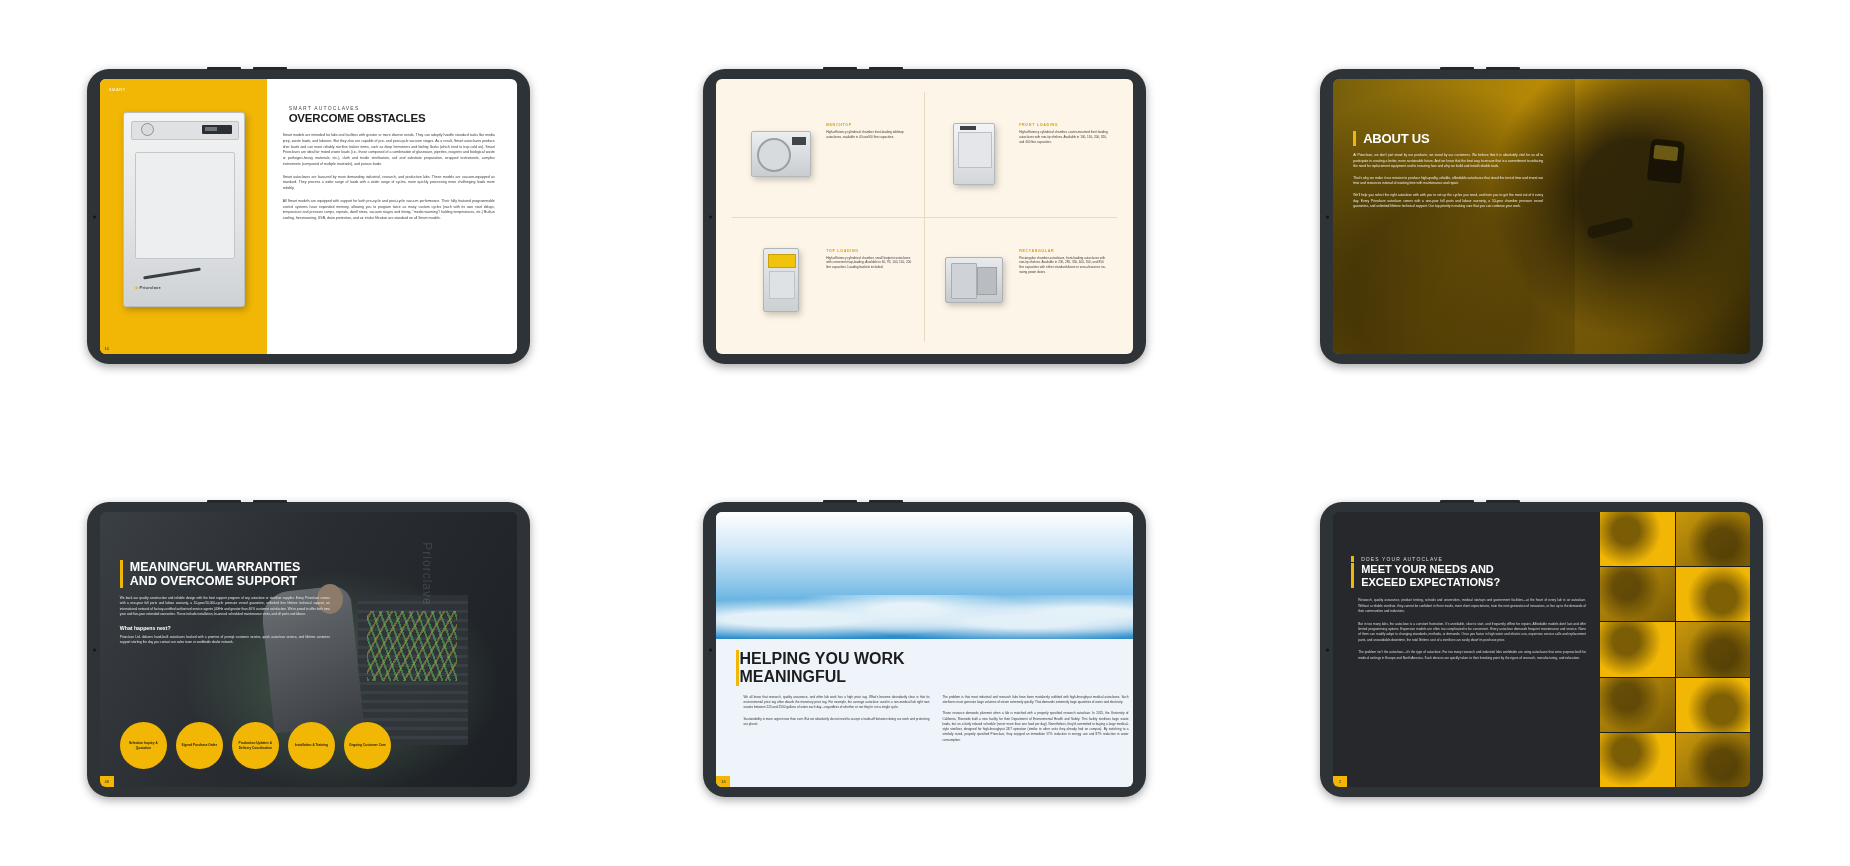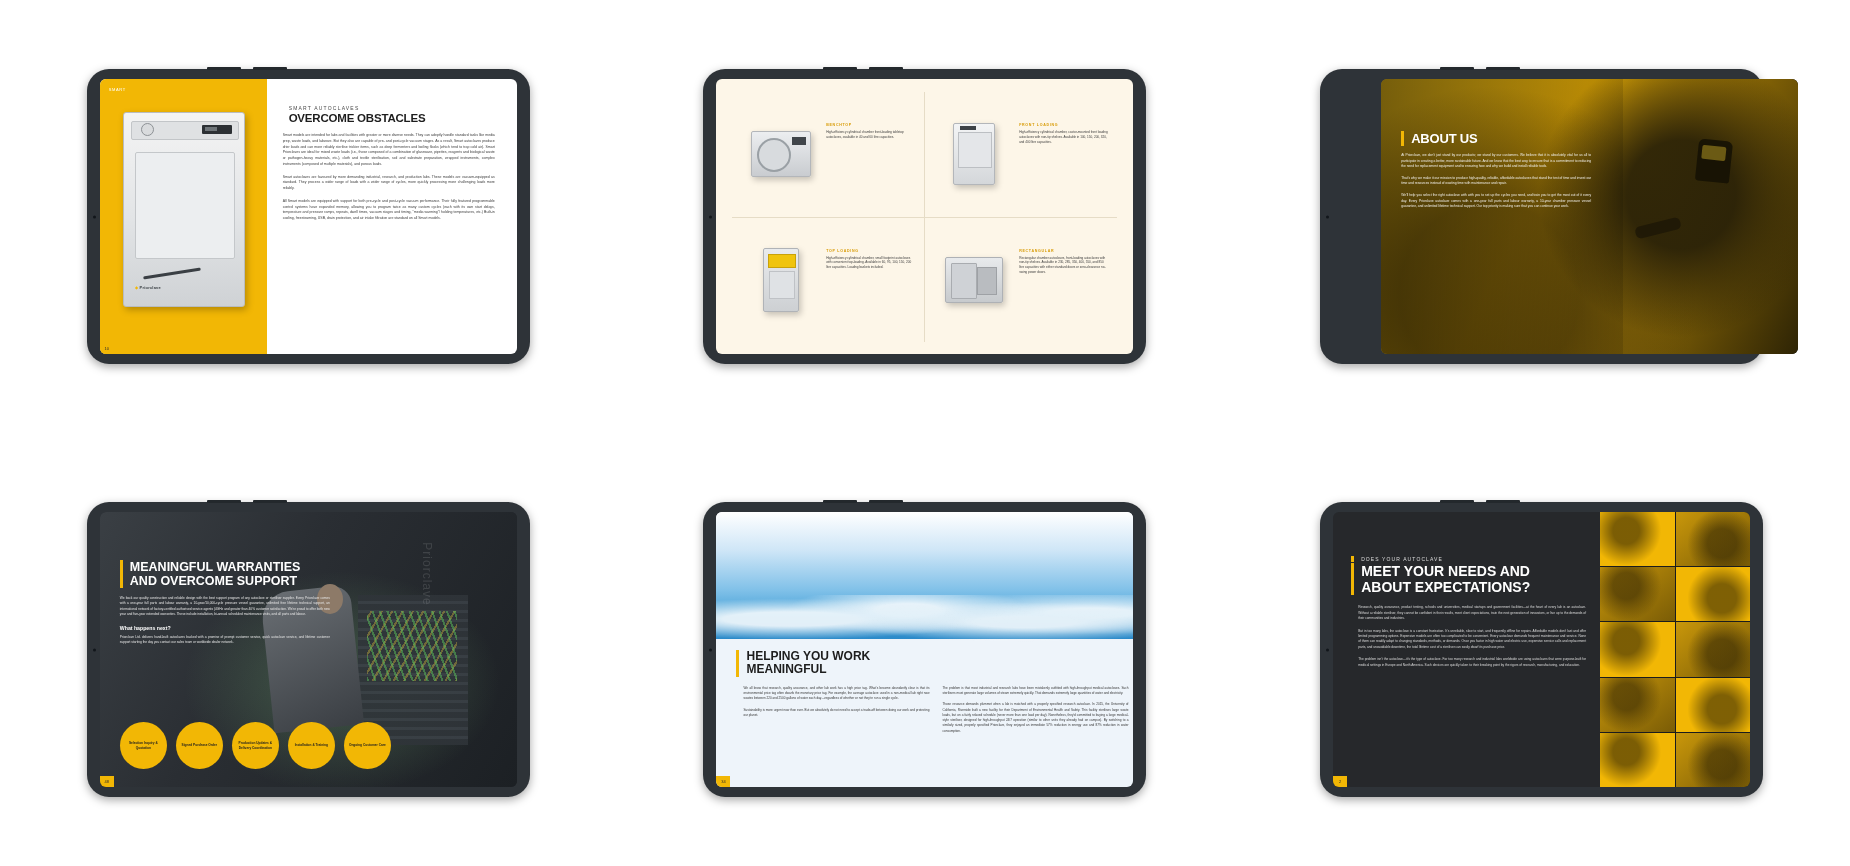--- a/index.html
+++ b/index.html
@@ -87,21 +87,21 @@
   .dev.b:before{content:"";position:absolute;left:4px;top:8px;width:32px;height:34px;background:#e4e6e9;border:1px solid #bcbfc3;}
   .dev.b:after{content:"";position:absolute;left:6px;top:2px;width:16px;height:4px;background:#3d4247;}
   .dev.c{width:34px;height:62px;background:linear-gradient(180deg,#e9ebed,#cdd0d3);border:1px solid #b0b3b7;}
   .dev.c:before{content:"";position:absolute;left:4px;top:5px;width:26px;height:12px;background:#f0c40d;border:1px solid #c9a20a;}
   .dev.c:after{content:"";position:absolute;left:5px;top:22px;width:24px;height:26px;background:#dfe2e5;border:1px solid #bfc2c6;}
   .dev.d{width:56px;height:44px;background:linear-gradient(180deg,#e8eaec,#c7cacd);border:1px solid #aeb1b5;}
   .dev.d:before{content:"";position:absolute;left:5px;top:5px;width:24px;height:34px;background:#cfd2d6;border:1px solid #a9acb0;border-radius:1px;}
   .dev.d:after{content:"";position:absolute;right:5px;top:9px;width:18px;height:26px;background:#b9bcc0;border:1px solid #9ea1a5;}
 
   
-  .s3{position:relative;background:#0f172a;overflow:hidden;margin-left:48px;}
+  .s3{position:relative;background:#0f172a;overflow:hidden;}
   .s3 .photo{
     position:absolute;inset:0;
     background:
       radial-gradient(circle at 72% 42%,rgba(40,32,8,.92) 0 16%,rgba(0,0,0,0) 42%),
       radial-gradient(circle at 26% 78%,rgba(60,46,10,.55) 0 24%,rgba(0,0,0,0) 55%),
       linear-gradient(115deg,#f6c418 0%,#e0a806 38%,#8d6a06 66%,#2e2405 100%);
   }
   .s3 .weld{position:absolute;right:16%;top:22%;width:34px;height:42px;background:rgba(20,16,4,.85);border-radius:6px 6px 3px 3px;transform:rotate(6deg);}
   .s3 .weld:after{content:"";position:absolute;left:4px;top:6px;width:24px;height:14px;background:#6b5a14;border-radius:2px;}
   .s3 .arm{position:absolute;right:28%;top:52%;width:46px;height:12px;background:rgba(25,20,5,.7);transform:rotate(-14deg);border-radius:5px;}
@@ -145,30 +145,30 @@
   .s5 .splash{
     position:absolute;left:0;top:30%;width:100%;height:22%;
     background:
       radial-gradient(ellipse at 18% 40%,#fff 0 14%,rgba(255,255,255,0) 40%),
       radial-gradient(ellipse at 46% 25%,#fff 0 10%,rgba(255,255,255,0) 38%),
       radial-gradient(ellipse at 74% 45%,#fff 0 12%,rgba(255,255,255,0) 42%),
       radial-gradient(ellipse at 90% 30%,#fff 0 8%,rgba(255,255,255,0) 36%);
     opacity:.85;
   }
   .s5 .content{position:absolute;left:20px;top:50%;width:392px;}
-  .s5 h1{margin:0 0 9px 0;font-size:12px;color:#1d1d1d;line-height:1.14;padding-left:7px;border-left:3px solid #f2b705;}
+  .s5 h1{margin:0 0 9px 0;font-size:16px;color:#1d1d1d;line-height:1.14;border-left:3px solid #f2b705;}
   .s5 .cols{display:flex;gap:13px;padding-left:7px;}
   .s5 .cols div{width:50%;}
   .s5 p{margin:0 0 6px 0;font-size:3.1px;line-height:1.7;color:#353535;text-align:justify;}
 
   
   .s6{position:relative;background:#26282b;display:flex;}
   .s6 .txtside{width:64%;padding:44px 14px 14px 18px;box-sizing:border-box;}
   .s6 h2{margin:0;font-size:5px;color:#dcdcdc;letter-spacing:1.1px;font-weight:normal;padding-left:7px;border-left:3px solid #f2b705;}
-  .s6 h1{margin:1px 0 10px 0;font-size:14px;color:#fff;line-height:1.15;padding-left:7px;border-left:3px solid #f2b705;}
+  .s6 h1{margin:1px 0 10px 0;font-size:11px;color:#fff;line-height:1.15;padding-left:7px;border-left:3px solid #f2b705;}
   .s6 p{margin:0 0 7px 0;font-size:3.2px;line-height:1.7;color:#dedede;text-align:justify;padding-left:7px;}
   .s6 .mosaic{width:36%;display:grid;grid-template-columns:1fr 1fr;grid-auto-rows:1fr;gap:1px;background:#1a1c1e;}
   .s6 .tile{background:#f2b705;position:relative;overflow:hidden;}
   .s6 .tile:nth-child(odd):after{content:"";position:absolute;inset:0;background:radial-gradient(circle at 35% 35%,rgba(60,45,5,.65) 0 22%,rgba(0,0,0,0) 58%);}
   .s6 .tile:nth-child(even):after{content:"";position:absolute;inset:0;background:radial-gradient(circle at 62% 58%,rgba(50,38,5,.6) 0 26%,rgba(0,0,0,0) 62%);}
   .s6 .tile.d{background:linear-gradient(140deg,#c9970a,#7a5c06);}
 </style>
 </head>
 <body>
 
@@ -337,21 +337,21 @@
 
   <div class="cell">
     <div class="tablet">
       <div class="btn-a"></div>
       <div class="btn-b"></div>
       <div class="screen s6">
         <div class="txtside">
           <h2>DOES YOUR AUTOCLAVE</h2>
           <h1>
             <span>MEET YOUR NEEDS AND</span><br>
-            <span>ABOUT EXPECTATIONS?</span>
+            <span>EXCEED EXPECTATIONS?</span>
           </h1>
           <p>Research, quality assurance, product testing, schools and universities, medical startups and government facilities—at the heart of every lab is an autoclave. Without a reliable steriliser, they cannot be confident in their results, meet client expectations, train the next generation of innovators, or live up to the demands of their communities and industries.</p>
           <p>But in too many labs, the autoclave is a constant frustration. It's unreliable, slow to start, and frequently offline for repairs. Affordable models don't last and offer limited programming options. Expensive models are often too complicated to be convenient. Every autoclave demands frequent maintenance and service. None of them can readily adapt to changing standards, methods, or demands. Once you factor in high water and electric use, expensive service calls and replacement parts, and unavoidable downtime, the total lifetime cost of a steriliser can easily dwarf its purchase price.</p>
           <p>The problem isn't the autoclave—it's the type of autoclave. Far too many research and industrial labs worldwide are using autoclaves that were purpose-built for medical settings in Europe and North America. Such devices are quickly taken to their breaking point by the rigors of research, manufacturing, and education.</p>
         </div>
         <div class="mosaic">
           <div class="tile"></div>
           <div class="tile d"></div>
           <div class="tile d"></div>
           <div class="tile"></div>

